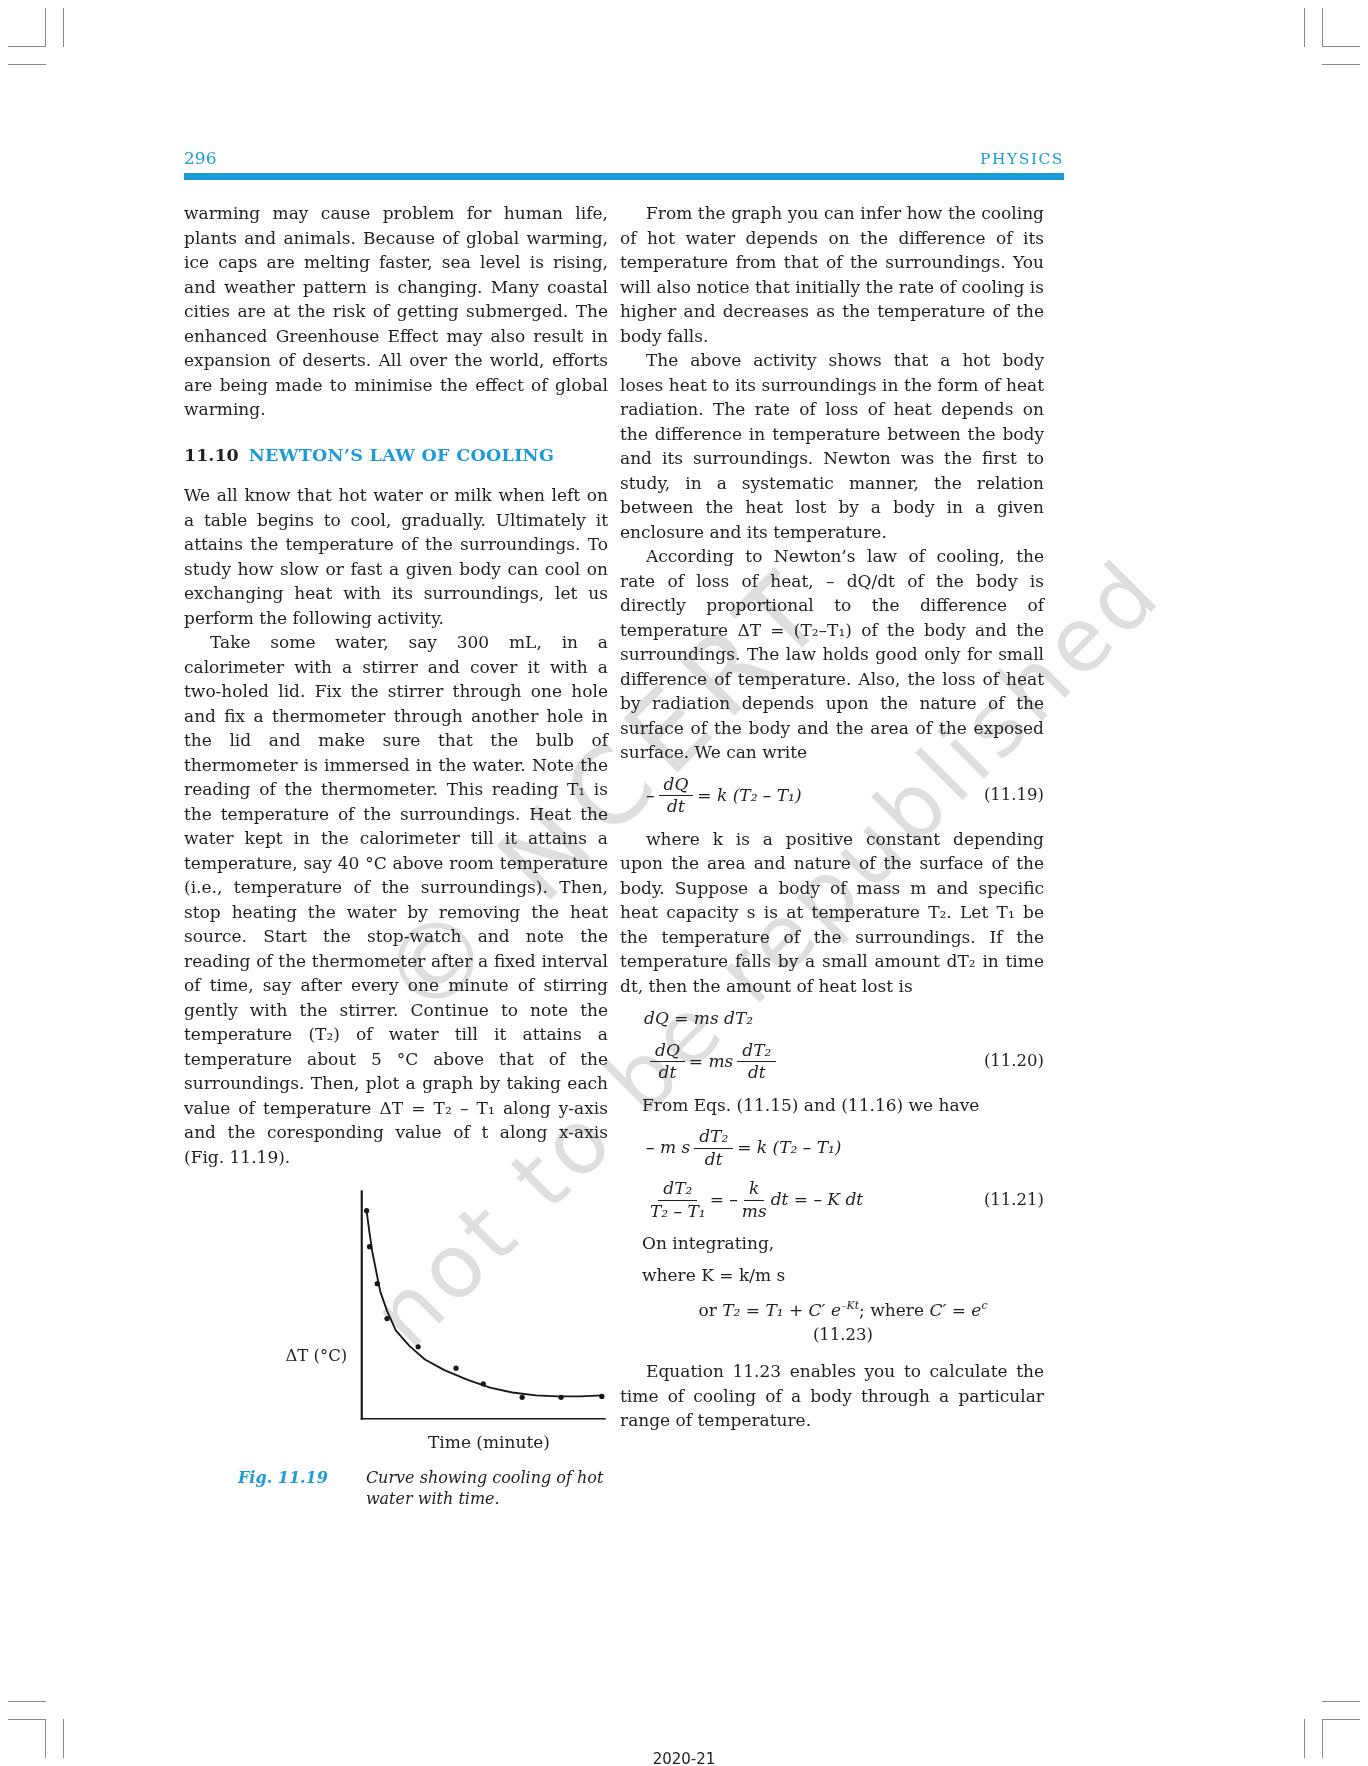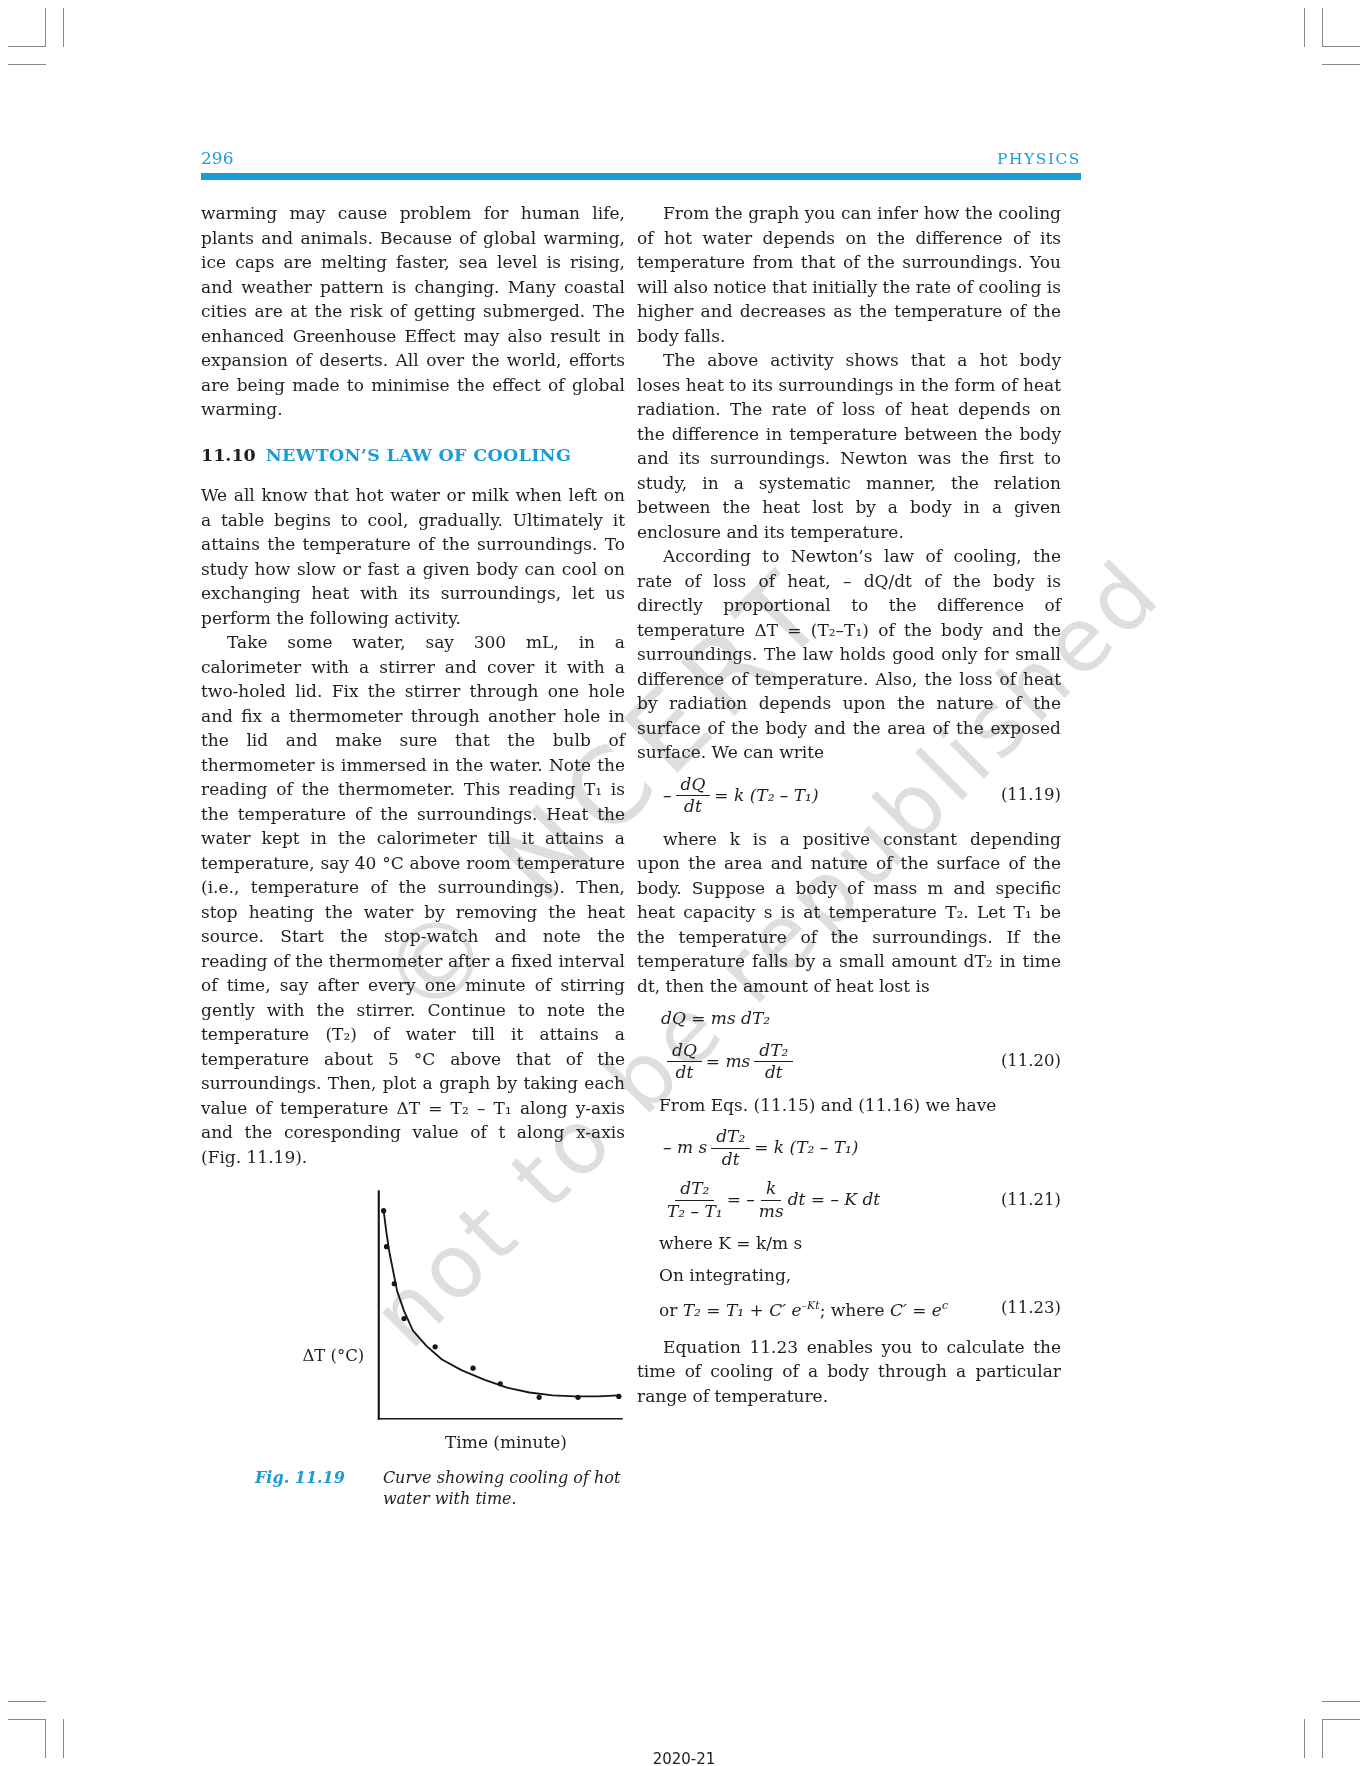--- a/index.html
+++ b/index.html
@@ -14,21 +14,21 @@
   .watermark{
     position:absolute;left:50%;top:870px;z-index:0;
     transform:translate(-50%,-50%) rotate(-45deg);
     text-align:center;pointer-events:none;
     font-family:"DejaVu Sans","Liberation Sans",sans-serif;
     color:#d7d7d7;opacity:.8;white-space:nowrap;
   }
   .watermark .wm1{font-size:105px;letter-spacing:14px;line-height:1;}
   .watermark .wm2{font-size:88px;letter-spacing:6px;line-height:1;margin-top:130px;}
   
-  .content{position:absolute;left:201px;top:148px;width:880px;z-index:1;}
+  .content{position:absolute;left:184px;top:148px;width:880px;z-index:1;}
   .page-header{display:flex;justify-content:space-between;align-items:baseline;}
   .page-num{font-size:17px;color:#1b9cd8;}
   .header-right{font-size:15.5px;color:#1b9cd8;letter-spacing:1.5px;}
   .rule{height:7px;background:#1b9cd8;margin-top:5px;}
   .columns{display:flex;gap:12px;margin-top:21px;}
   .col{width:424px;font-size:17px;line-height:24.5px;text-align:justify;}
   .col p{margin:0;}
   p.indent{text-indent:26px;}
   
   .section-head{margin:21px 0 16px 0;font-weight:bold;font-size:17.5px;text-align:left;}
@@ -173,25 +173,25 @@
         <span class="eq"><span class="frac">
               <span class="num">dT₂</span>
               <span class="den">T₂ – T₁</span>
             </span><span>= –</span><span class="frac">
               <span class="num">k</span>
               <span class="den">ms</span>
             </span><span>dt = – K dt</span></span>
         <span class="eq-num">(11.21)</span>
       </div>
 
+      <div class="small-line">On integrating,</div>
       <div class="small-line">where K = k/m s</div>
-      <div class="small-line">On integrating,</div>
 
 
-      <div class="eq-row" style="margin:2px 0;padding-left:22px;">
+      <div class="eq-row" style="margin:2px 0;padding-left:22px;flex-direction:column;">
         <span class="eq"><span class="roman">or </span><span>T₂ = T₁ + C′ e</span><sup>–Kt</sup><span class="roman">; where </span><span>C′ = e</span><sup>c</sup></span>
         <span class="eq-num">(11.23)</span>
       </div>
 
       <p class="indent" style="margin-top:12px;">Equation 11.23 enables you to calculate the time of cooling of a body through a particular range of temperature.</p>
     </div>
   </div>
 </div>
 
 <div class="footer">2020-21</div>

